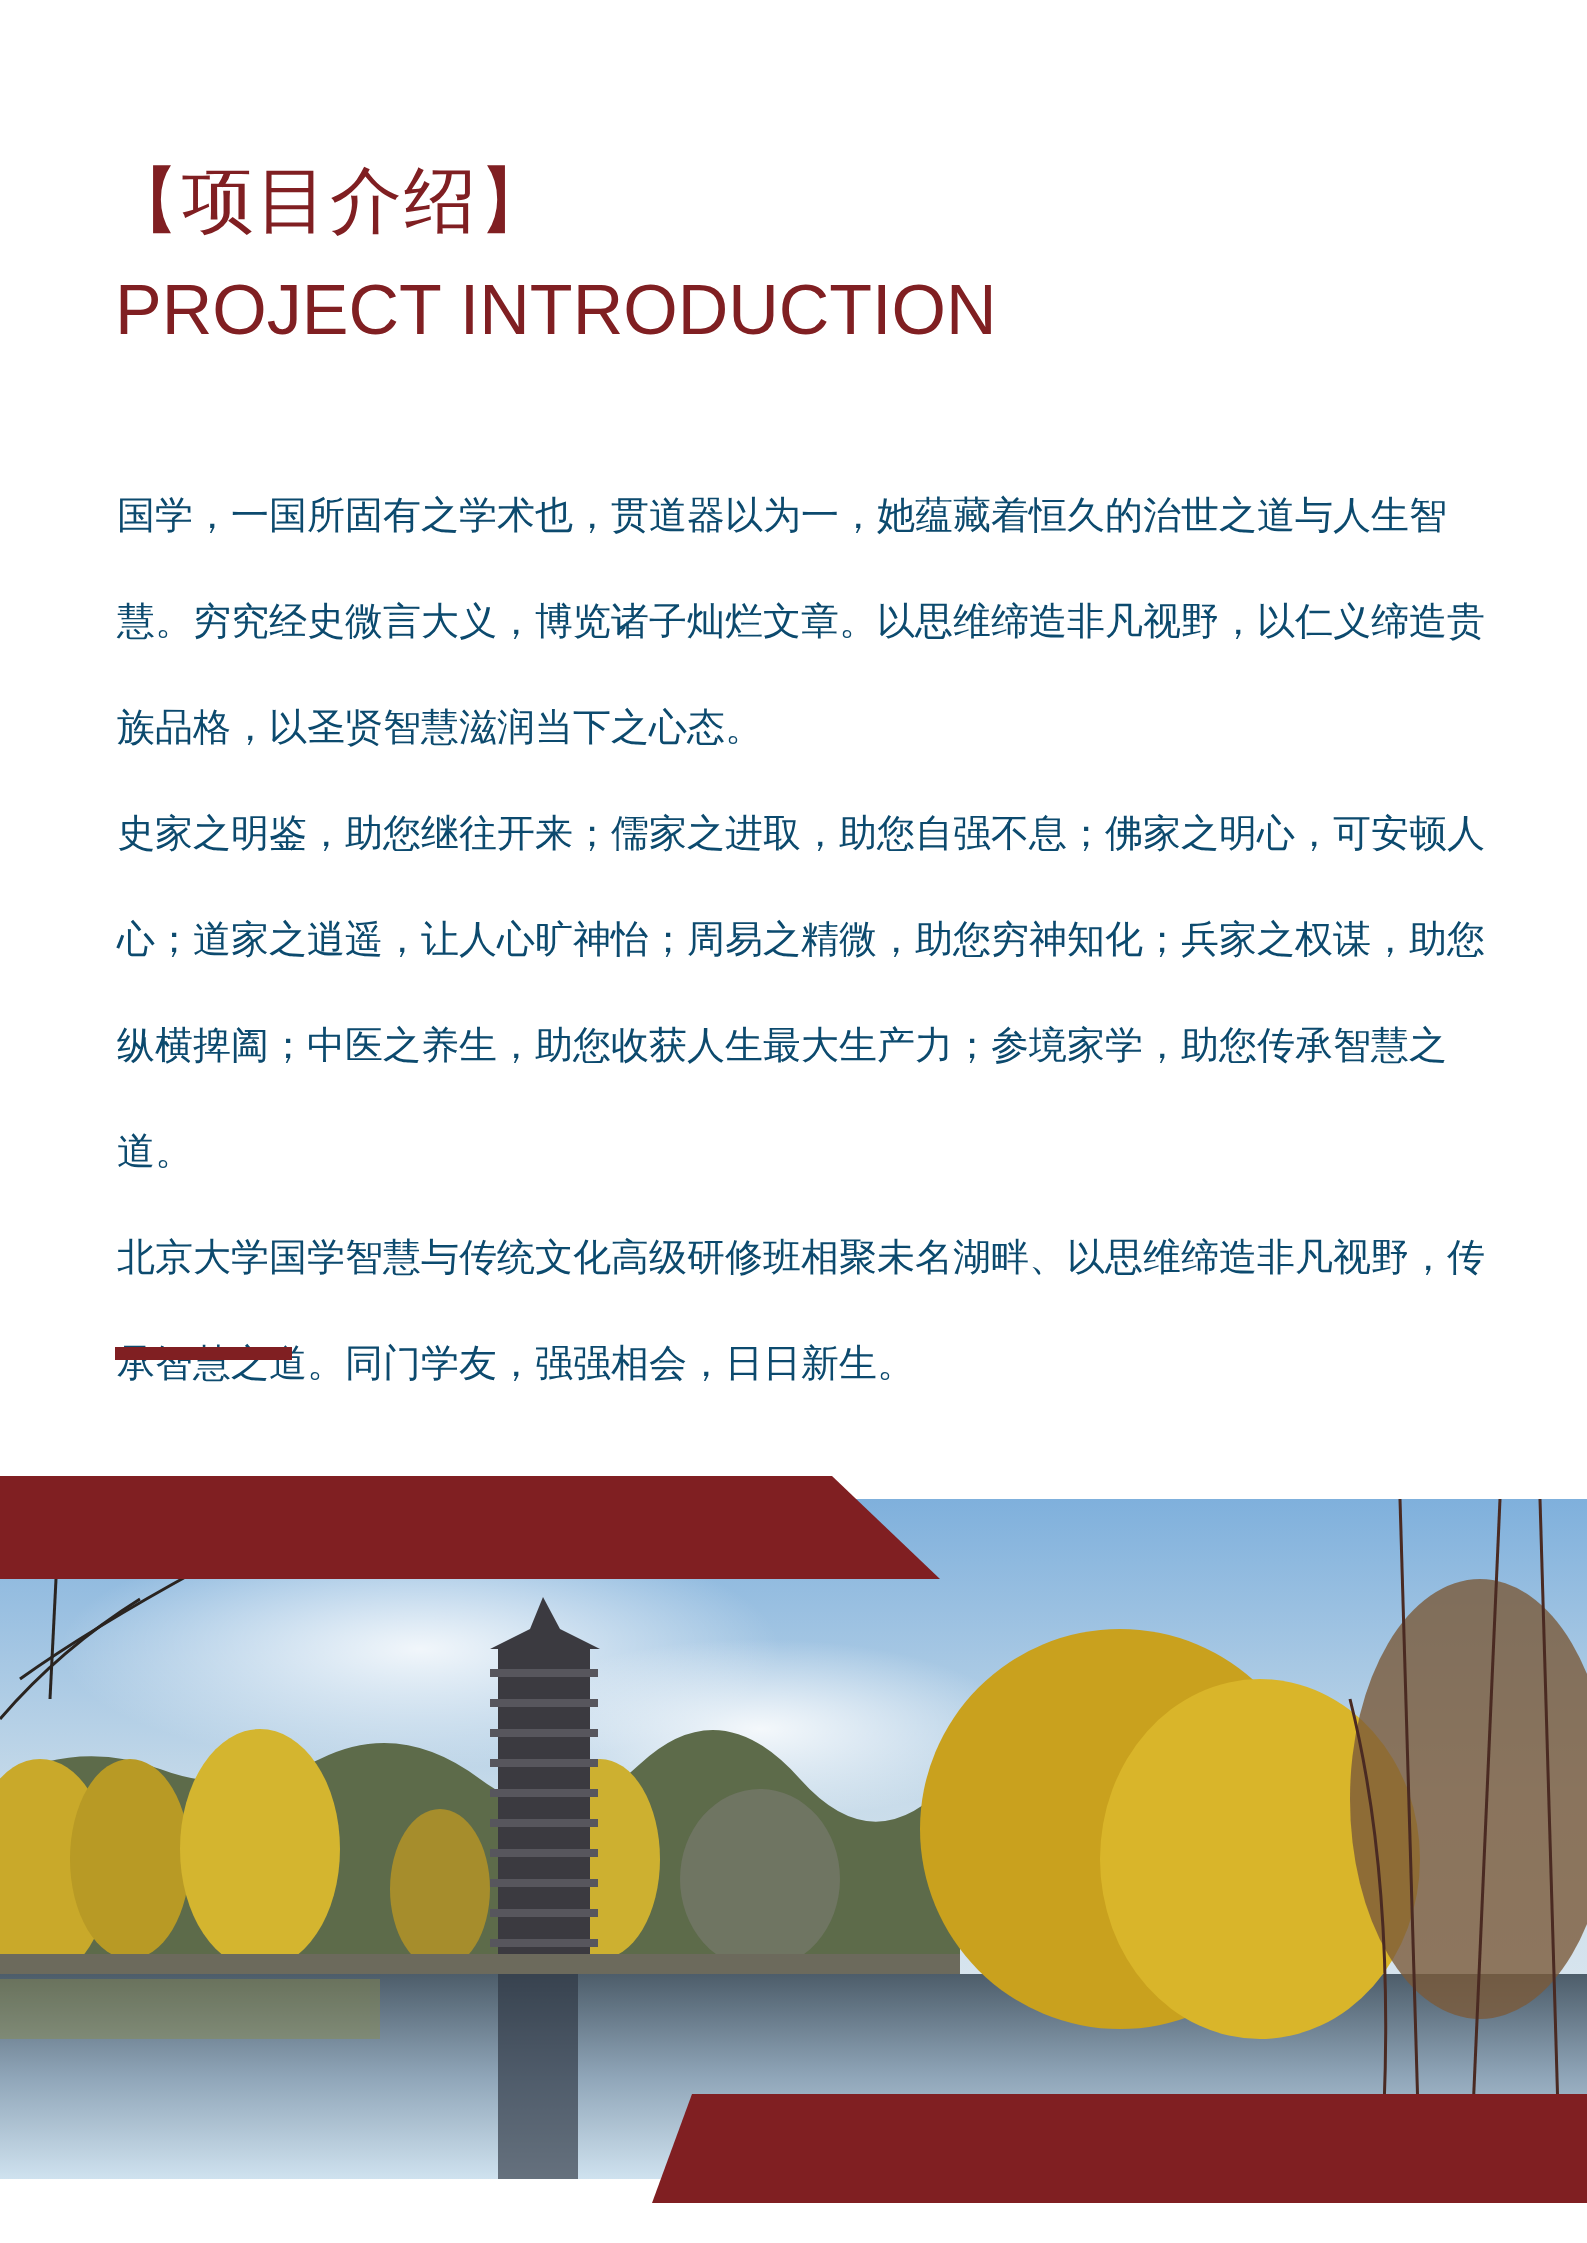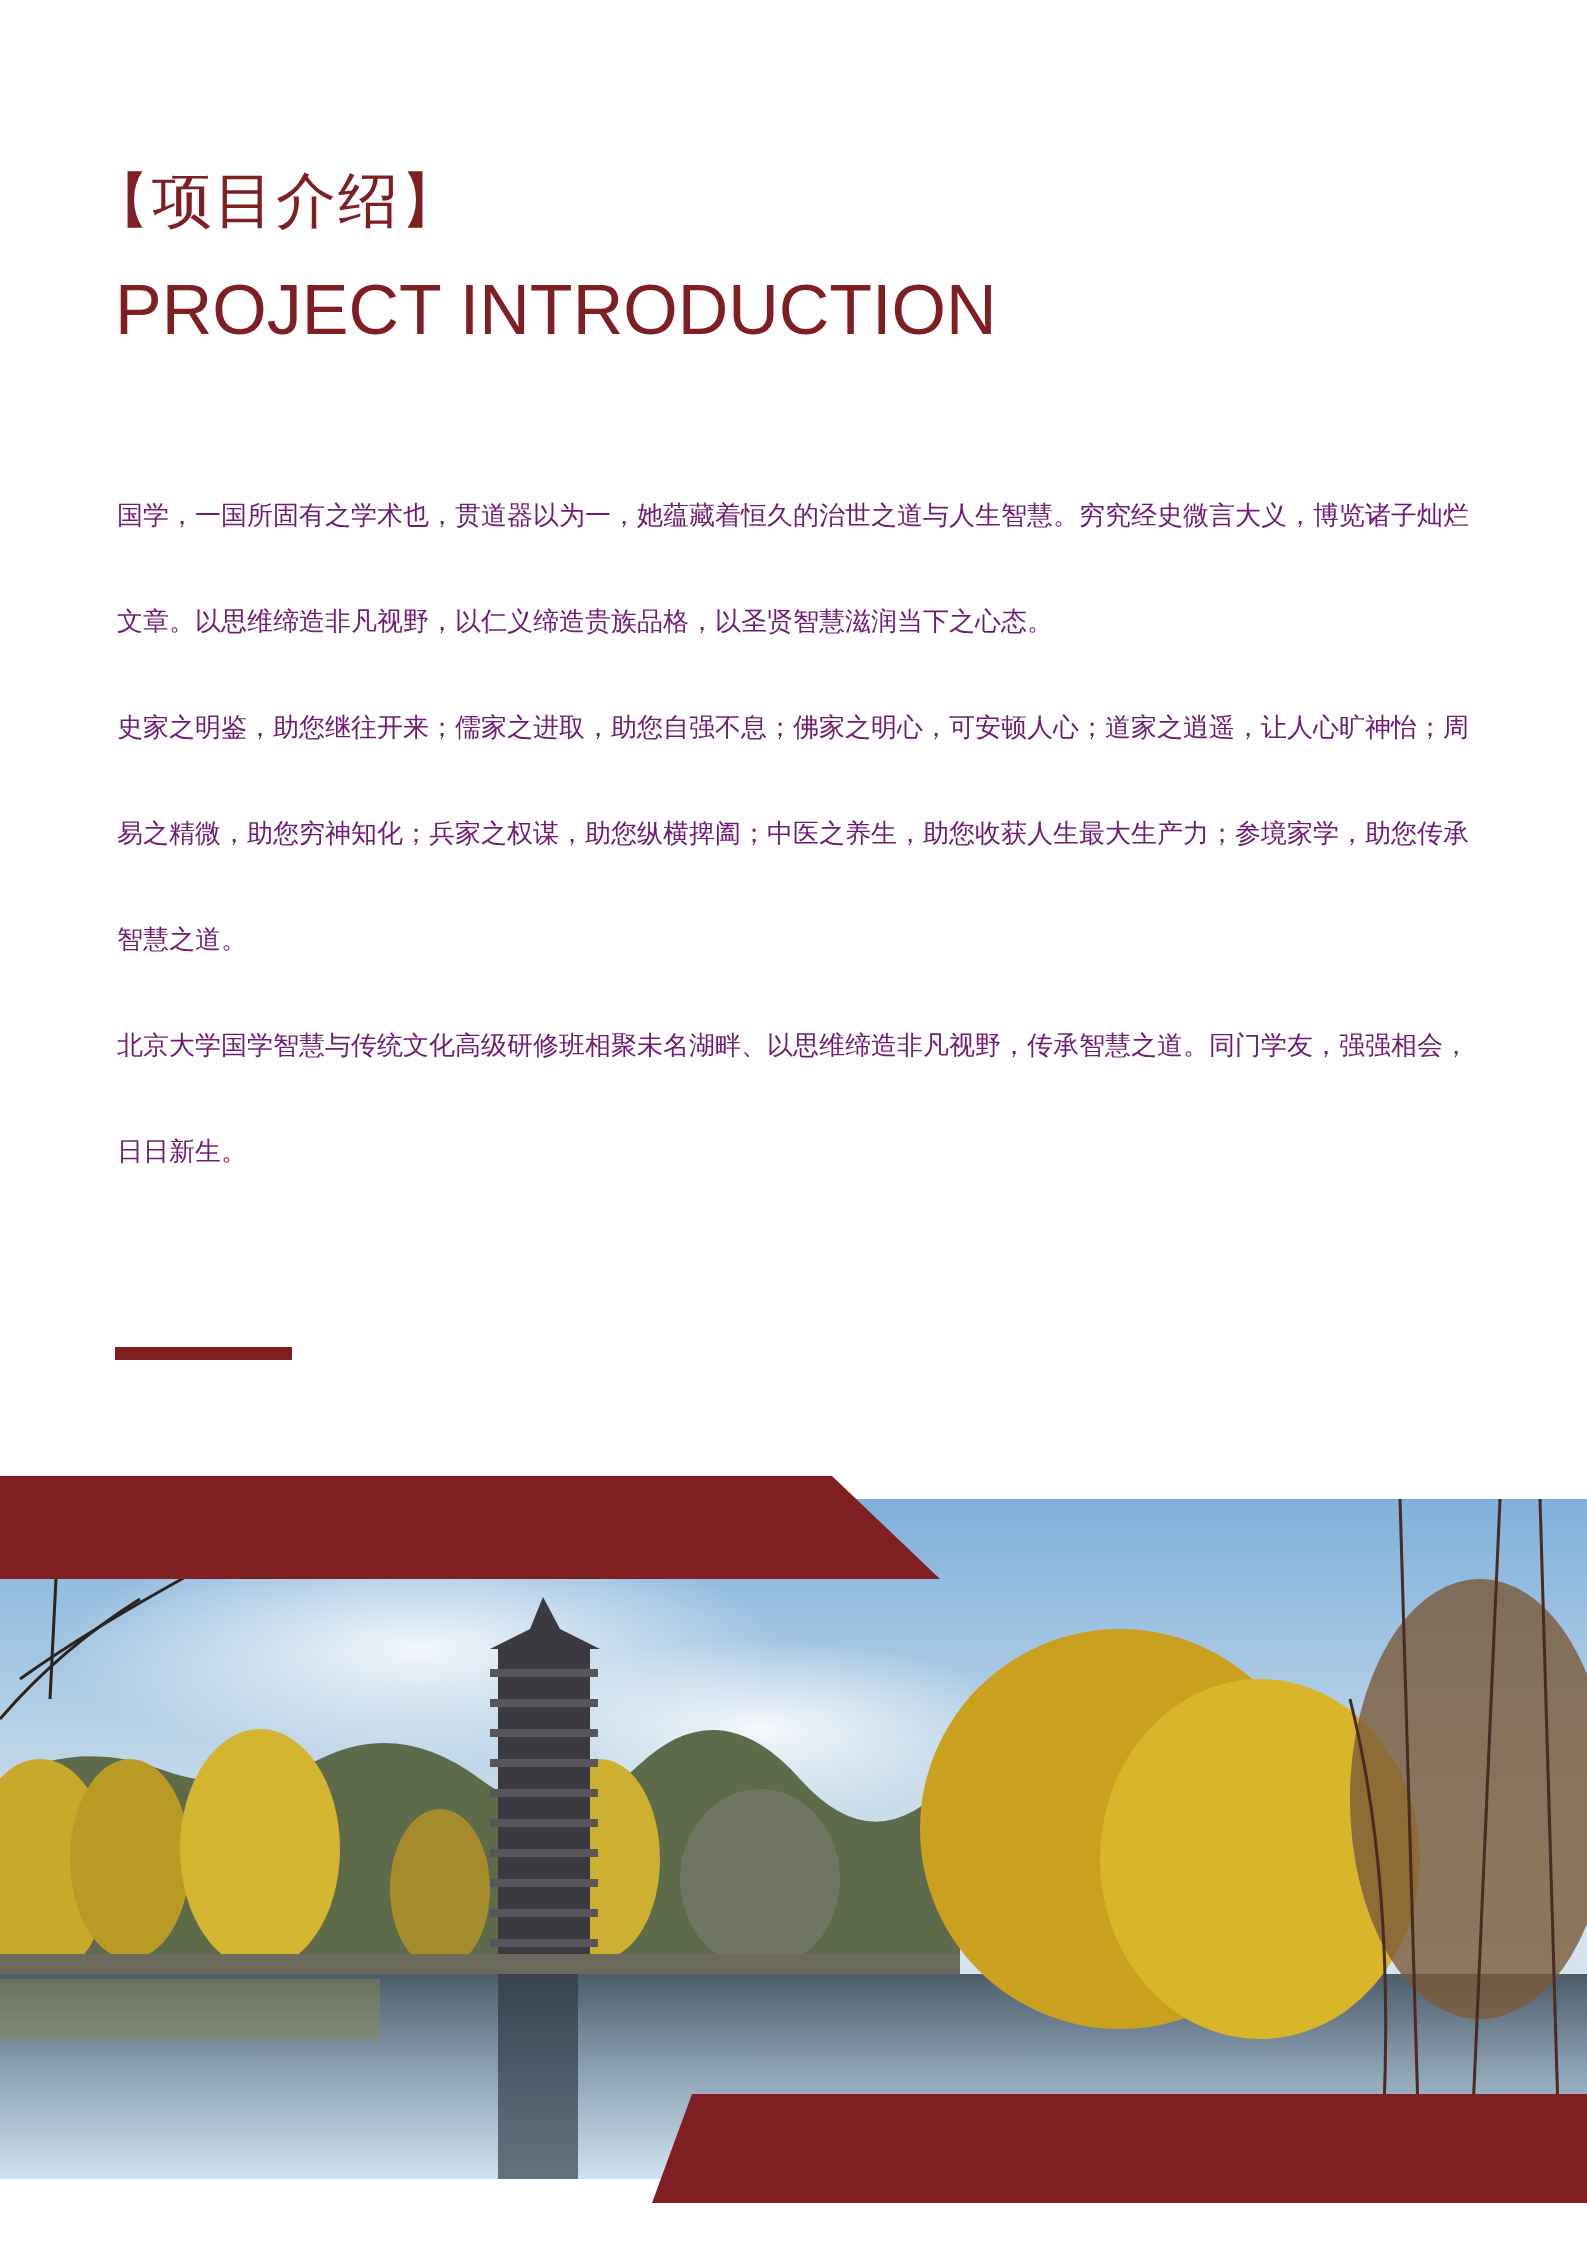--- a/index.html
+++ b/index.html
@@ -2,33 +2,33 @@
 <html><head>
 <meta charset="utf-8">
 <style>
   html, body { margin: 0; padding: 0; }
   body {
     width: 1587px; height: 2243px; position: relative; overflow: hidden;
     background: #ffffff;
     font-family: "DejaVu Sans", "Liberation Sans", sans-serif;
   }
   .title-cn {
-    position: absolute; left: 90px; top: 150px;
-    font-size: 60px; line-height: 100px; color: #801F22;
+    position: absolute; left: 108px; top: 150px;
+    font-size: 72px; line-height: 100px; color: #801F22;
     letter-spacing: 2px; white-space: nowrap;
   }
   .title-en {
     position: absolute; left: 115px; top: 270px;
     font-family: "Liberation Sans", sans-serif;
     font-size: 70px; line-height: 80px; color: #801F22;
     letter-spacing: 0px; white-space: nowrap; text-align: right;
   }
   .body-text {
     position: absolute; left: 117px; top: 462px; width: 1370px;
-    font-size: 26px; line-height: 106px; color: #701a75;
+    font-size: 38px; line-height: 106px; color: #0c4a6e;
   }
   .body-text p { margin: 0; }
   .accent-bar {
     position: absolute; left: 115px; top: 1347px;
     width: 177px; height: 13px; background: #801F22;
   }
   .photo {
     position: absolute; left: 0; top: 1499px; width: 1587px; height: 680px;
     overflow: hidden;
   }

